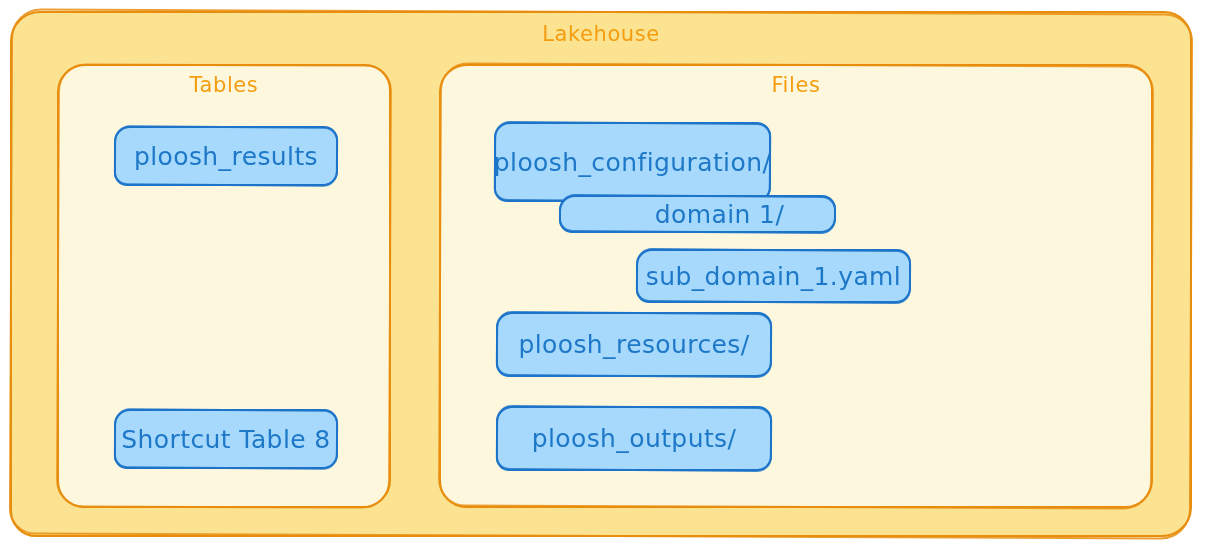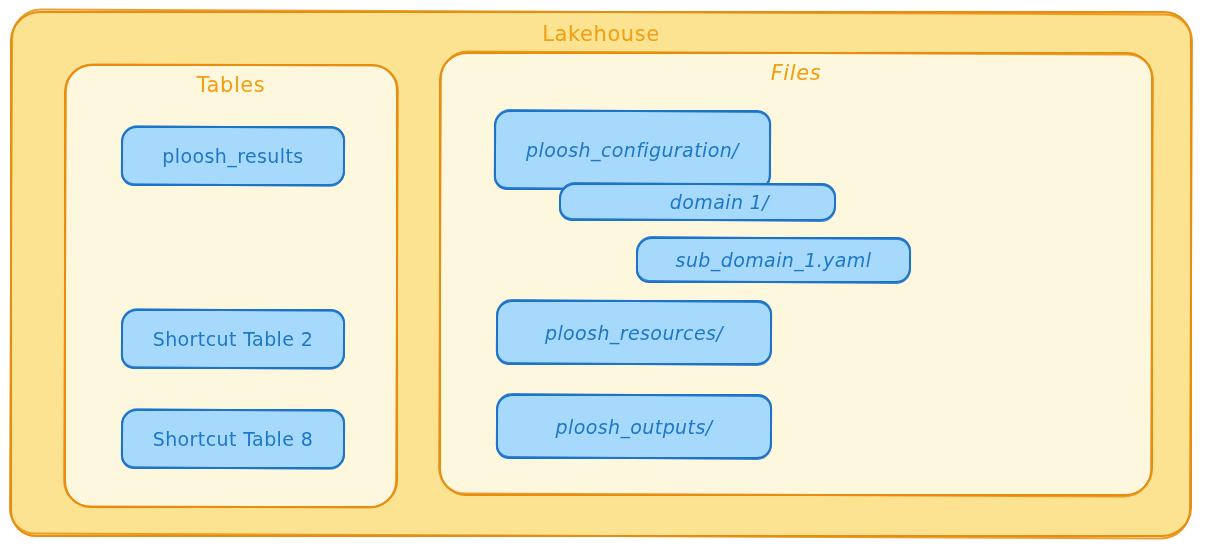--- a/index.html
+++ b/index.html
@@ -48,67 +48,66 @@
     white-space: nowrap;
   }
   .outer-heading { top: 9px; }
 
   .section {
     background: var(--section-fill);
     border: 2.6px solid var(--border-orange);
     border-radius: 28px 26px 28px 27px;
     --sk: var(--border-orange);
   }
-  .sec-tables { left: 52px; top: 51px; width: 334px; height: 444px; }
-  .sec-files  { left: 427px; top: 39px; width: 714px; height: 444px; font-style: italic; }
+  .sec-tables { left: 45px; top: 51px; width: 334px; height: 444px; }
+  .sec-files  { left: 427px; top: 51px; width: 714px; height: 444px; }
   .section-heading { top: 7px; }
 
   .node {
     position: absolute;
     background: var(--node-fill);
     border: 2.6px solid var(--node-border);
     border-radius: 16px 14px 15px 13px;
     color: var(--node-text);
-    font-size: 19px;
+    font-size: 25px;
     letter-spacing: 0.4px;
     display: flex; align-items: center; justify-content: center;
     white-space: nowrap;
     --sk: var(--node-border);
   }
   .node.sketch::before { transform: rotate(0.5deg); }
 
   
   .t1 { left: 55px; top: 60px;  width: 224px; height: 60px; }
   .t2 { left: 55px; top: 153px; width: 224px; height: 60px; }
   .t3 { left: 55px; top: 243px; width: 224px; height: 60px; }
   .t4 { left: 55px; top: 343px; width: 224px; height: 60px; }
 
   
   .f1 { left: 53px;  top: 56px;  width: 277px; height: 80px; }
   .f2 { left: 118px; top: 129px; width: 277px; height: 38px; padding-left: 44px; }
-  .f3 { left: 195px; top: 183px; width: 275px; height: 46px; }
+  .f3 { left: 195px; top: 183px; width: 275px; height: 54px; }
   .f4 { left: 55px;  top: 246px; width: 276px; height: 65px; }
   .f5 { left: 55px;  top: 340px; width: 276px; height: 65px; }
 </style>
 </head>
 <body>
 
 <div class="canvas">
 
   <div class="outer sketch">
 
     <div class="heading outer-heading">Lakehouse</div>
 
     <div class="section sec-tables sketch">
       <div class="heading section-heading">Tables</div>
 
       <div class="node t1 sketch">ploosh_results</div>
 
 
-      <div class="node t3 sketch">Shortcut Table 2</div>
 
       <div class="node t4 sketch">Shortcut Table 8</div>
     </div>
 
     <div class="section sec-files sketch">
       <div class="heading section-heading">Files</div>
 
       <div class="node f1 sketch">ploosh_configuration/</div>
 
       <div class="node f2 sketch">domain 1/</div>

